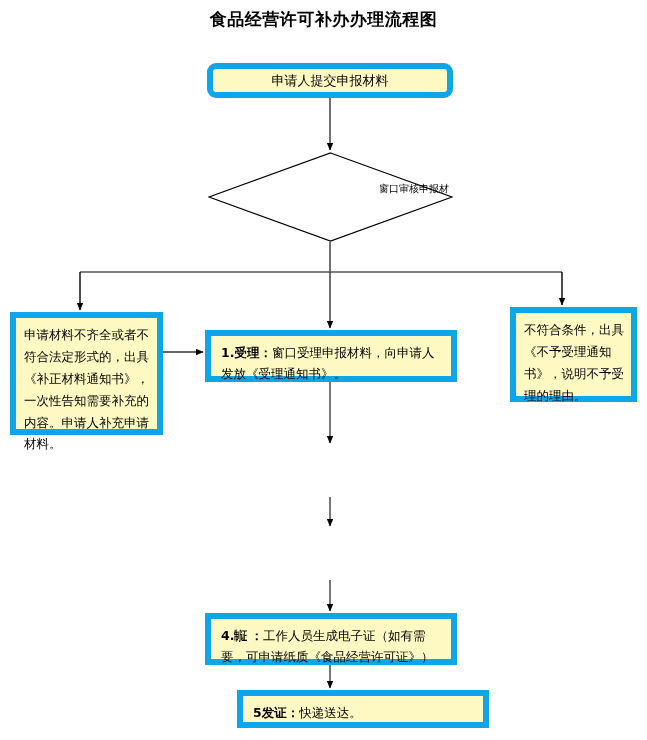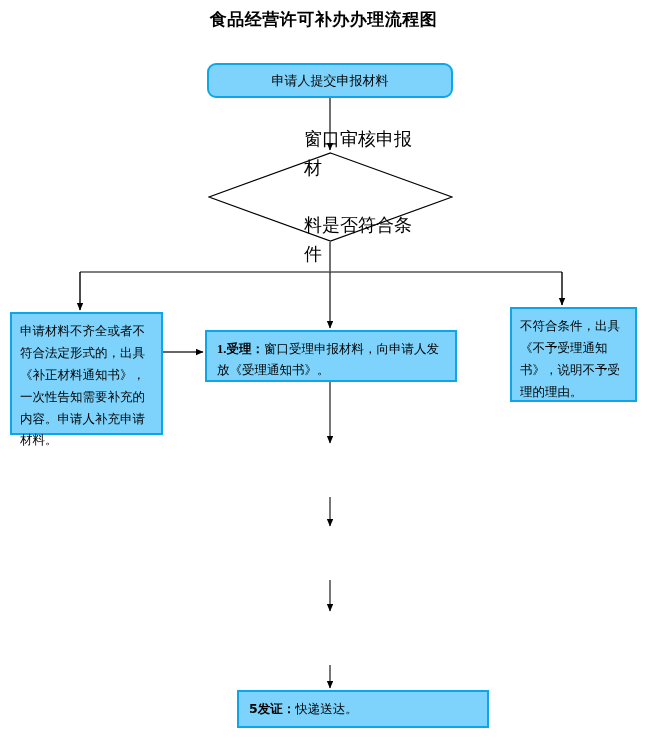--- a/index.html
+++ b/index.html
@@ -27,22 +27,22 @@
     text-align: center;
     font-family: "DejaVu Serif", "Liberation Serif", serif;
     font-weight: bold;
     font-size: 17px;
     letter-spacing: 0.5px;
     color: #000;
   }
   .node {
     position: absolute;
     box-sizing: border-box;
-    border: 2px solid #0ea5e9;
-    background: #7dd3fc;
+    border: 6px solid #0ea5e9;
+    background: #fef9c3;
     font-size: 12.5px;
     line-height: 1.65;
     color: #000;
   }
   .node.start {
     border-radius: 9px;
     display: flex;
     align-items: center;
     justify-content: center;
     font-size: 13px;
@@ -84,22 +84,22 @@
     top: 0;
   }
   .diamond-text {
     position: absolute;
     left: 0;
     top: 0;
     width: 245px;
     height: 90px;
     display: flex;
     align-items: center;
-    justify-content: flex-start;
-    font-size: 18px;
+    justify-content: flex-end;
+    font-size: 10px;
     line-height: 1.6;
     text-align: center;
     pointer-events: none;
   }
   .diamond-text span {
     display: block;
     width: 122px;
     margin-left: 48px;
     text-align: left;
   }
@@ -153,37 +153,39 @@
     <span>申请人提交申报材料</span>
   </div>
 
   <div class="diamond-wrap">
     <svg width="245" height="90" viewBox="0 0 245 90">
       <polygon points="122.5,1 244,45 122.5,89 1,45" fill="#ffffff" stroke="#000000" stroke-width="1.2"></polygon>
     </svg>
     <div class="diamond-text">
       <span>
         <span>窗口审核申报材</span><br>
-        <span>料是否符合条件</span>
       </span>
     </div>
   </div>
 
   <div class="node side" style="left:10px; top:312px; width:153px; height:123px;">
     <span>申请材料不齐全或者不符合法定形式的，出具《补正材料通知书》，一次性告知需要补充的内容。申请人补充申请材料。</span>
   </div>
 
   <div class="node side" style="left:510px; top:307px; width:127px; height:95px;">
     <span>不符合条件，出具《不予受理通知书》，说明不予受理的理由。</span>
   </div>
 
-  <div class="node proc" style="left:205px; top:330px; width:252px; height:52px;font-family:Liberation Serif, serif;">
+  <div class="node proc" style="left:205px; top:330px; width:252px; height:52px;">
     <span class="step-num">1.</span><b>受理</b><b>：</b><span>窗口受理申报材料，向申请人发放《受理通知书》。</span>
   </div>
 
 
 
+  <div class="node proc" style="left:205px; top:613px; width:252px; height:52px;">
+    <span class="step-num">4.</span><b class="squeeze">制证</b><b>：</b><span>工作人员生成电子证（如有需要，可申请纸质《食品经营许可证》）</span>
+  </div>
 
   <div class="node proc" style="left:205px; top:690px; width:252px; height:38px;margin-left:32px;">
     <span class="step-num">5</span><b>发证</b><b>：</b><span>快递送达。</span>
   </div>
 
 </div>
 
 </body></html>

